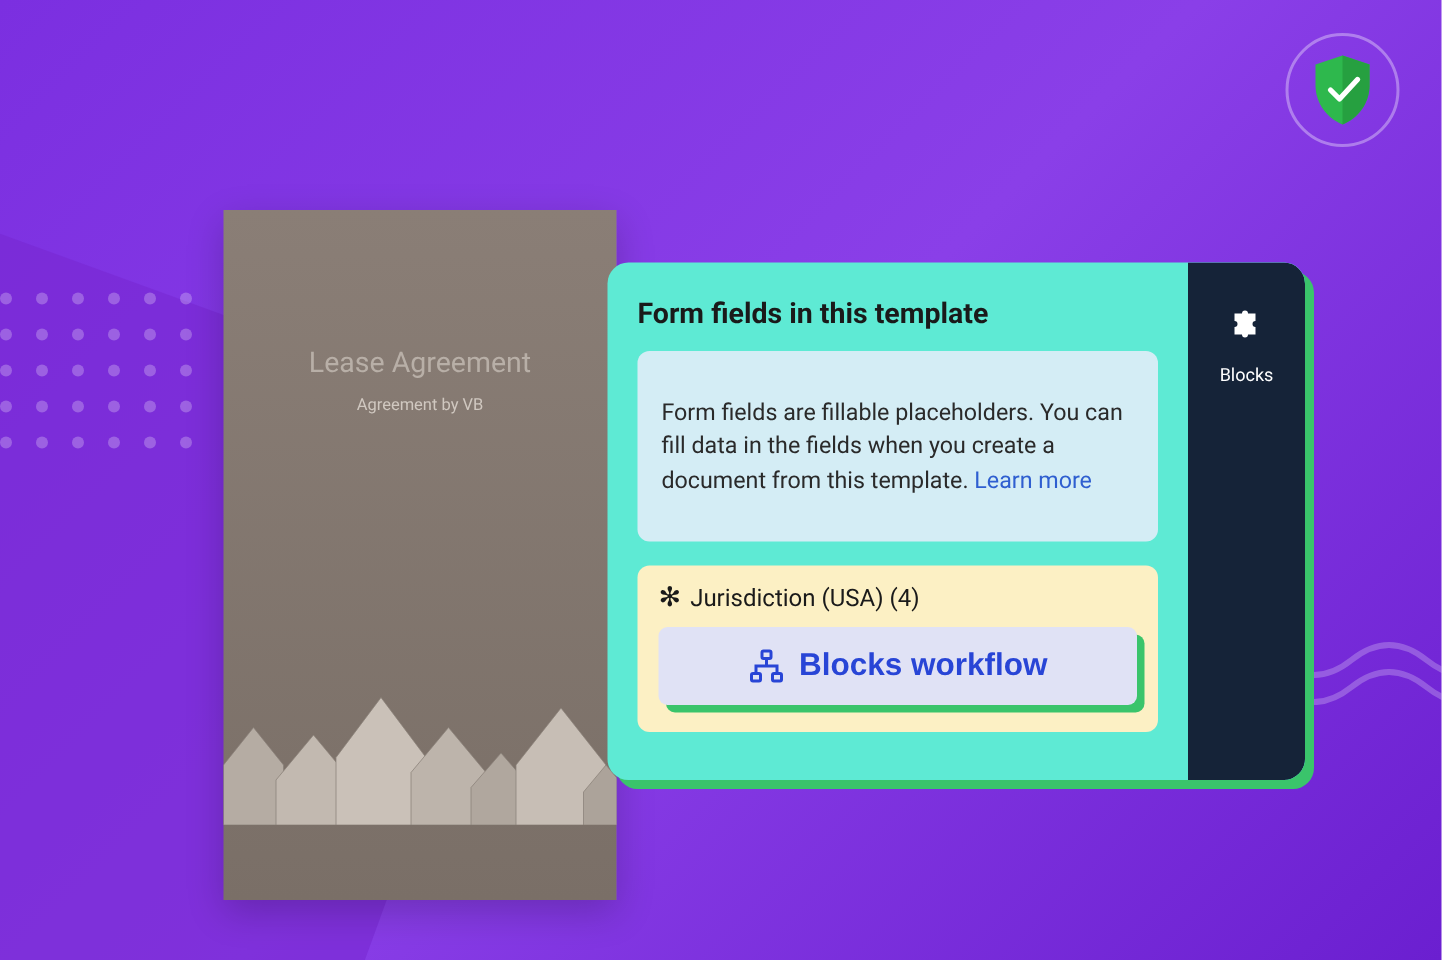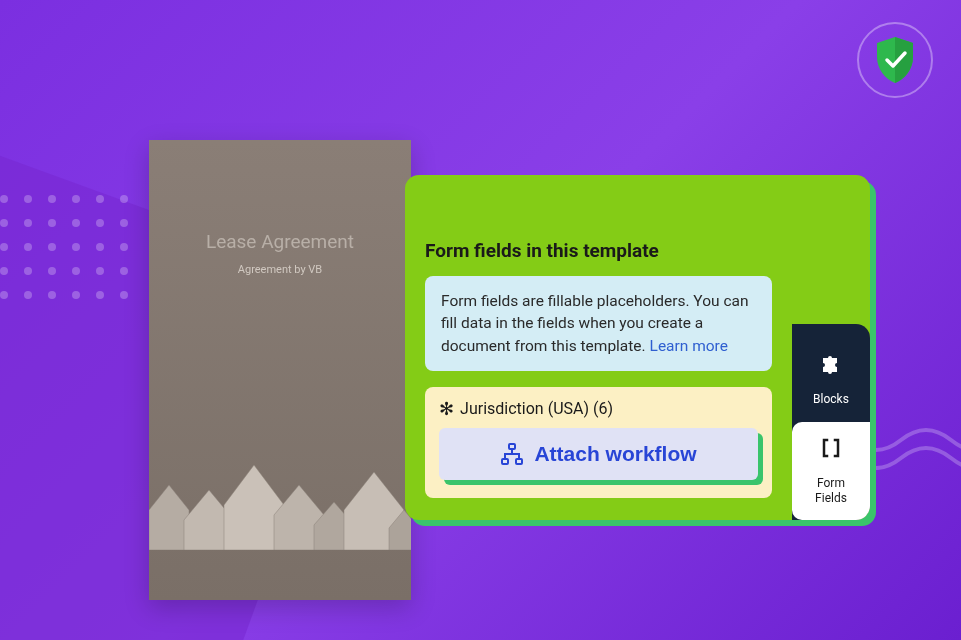--- a/index.html
+++ b/index.html
@@ -105,40 +105,39 @@
   .panel-shadow {
     position: absolute;
     left: 6px; top: 6px;
     width: 100%; height: 100%;
     background: #3ac46b;
     border-radius: 14px;
   }
   .panel {
     position: absolute;
     width: 100%; height: 100%;
-    background: #84cc16;
+    background: #5eead4;
     border-radius: 14px;
     display: flex;
     overflow: hidden;
-    align-items: flex-end;
   }
   .panel-main {
     flex: 1;
     padding: 22px 20px;
   }
   .panel-title {
     font-size: 19px;
     font-weight: 700;
     color: #1a1a1a;
     margin-bottom: 14px;
   }
   .info-box {
     background: #d4edf5;
     border-radius: 8px;
-    padding: 14px 16px;
+    padding: 30px 16px;
     font-size: 15.5px;
     line-height: 1.45;
     color: #2a2a2a;
     margin-bottom: 16px;
   }
   .info-box a {
     color: #2f5fd0;
     text-decoration: none;
   }
   .field-box {
@@ -294,45 +293,38 @@
   <div class="panel-shadow"></div>
   <div class="panel">
     <div class="panel-main">
       <div class="panel-title">Form fields in this template</div>
       <div class="info-box">
         <span>Form fields are fillable placeholders. You can fill data in the fields when you create a document from this template. </span><a href="#">Learn more</a>
       </div>
       <div class="field-box">
         <div class="field-label">
           <span class="asterisk">✻</span>
-          <span>Jurisdiction (USA) (6)</span>
+          <span>Jurisdiction (USA) (4)</span>
         </div>
         <div class="attach-wrap">
           <div class="attach-shadow"></div>
           <button class="attach-btn">
             <svg viewBox="0 0 24 24">
               <rect x="9" y="2" width="6" height="5" rx="1" fill="none" stroke="#2845d6" stroke-width="2"></rect>
               <rect x="2" y="17" width="6" height="5" rx="1" fill="none" stroke="#2845d6" stroke-width="2"></rect>
               <rect x="16" y="17" width="6" height="5" rx="1" fill="none" stroke="#2845d6" stroke-width="2"></rect>
               <path d="M12 7 V12 M5 17 V12 H19 V17" fill="none" stroke="#2845d6" stroke-width="2"></path>
             </svg>
-            <span>Attach workflow</span>
+            <span>Blocks workflow</span>
           </button>
         </div>
       </div>
     </div>
     <div class="panel-side">
       <div class="side-item dark">
         <svg viewBox="0 0 24 24">
           <path d="M4 6 h5 a2 2 0 0 1 4 0 h5 v5 a2 2 0 0 0 0 4 v5 h-5 a2 2 0 0 1 -4 0 h-5 v-5 a2 2 0 0 0 0 -4 z" fill="#fff"></path>
         </svg>
         <span>Blocks</span>
       </div>
-      <div class="side-item light">
-        <svg viewBox="0 0 24 24">
-          <path d="M8 4 H5 V20 H8 M16 4 H19 V20 H16" fill="none" stroke="#1a1a1a" stroke-width="2.5" stroke-linecap="square"></path>
-        </svg>
-        <span style="white-space:pre-line">Form
-Fields</span>
-      </div>
     </div>
   </div>
 </div>
 
 </body></html>

